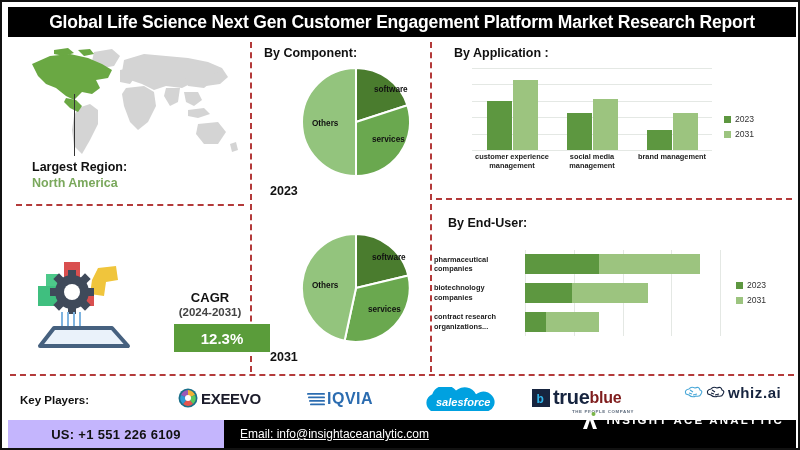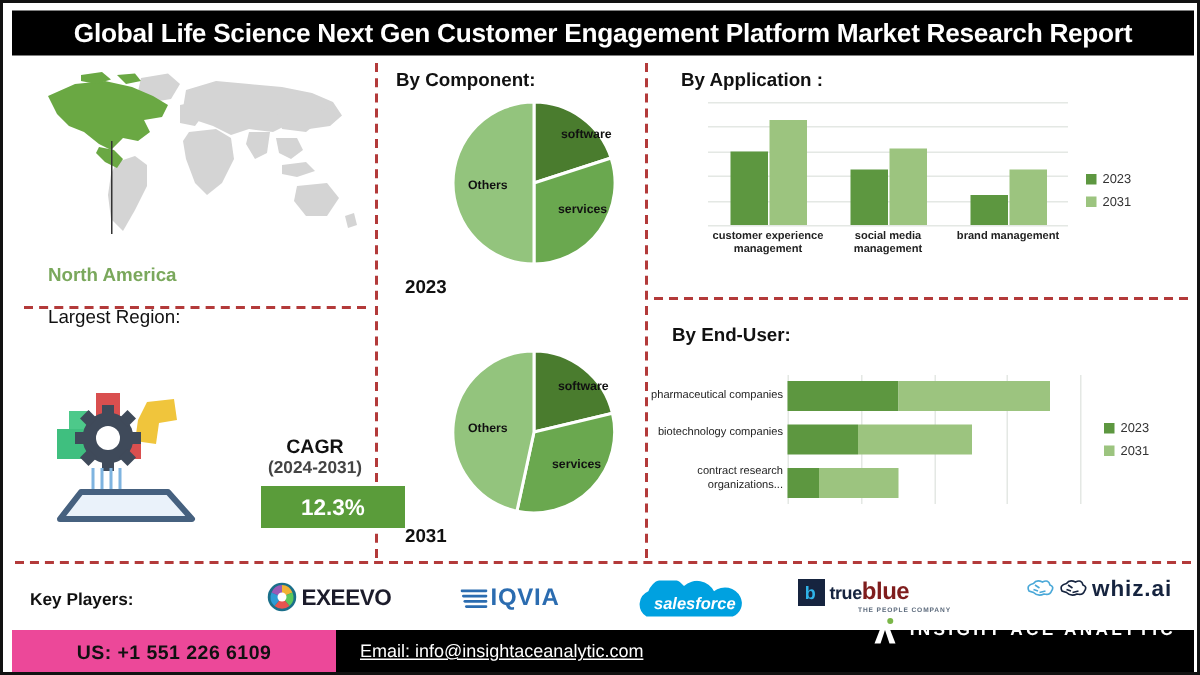--- a/index.html
+++ b/index.html
@@ -39,21 +39,21 @@
   }
   .hdash {
     position: absolute;
     height: 0; border-top: 2px dashed #b33a3a;
   }
 
   
   .map-wrap { position: absolute; left: 14px; top: 42px; width: 228px; height: 120px; }
   .map-wrap svg { width: 100%; height: 100%; }
   .map-leader { position: absolute; left: 72px; top: 92px; width: 1px; height: 62px; background: #333; }
-  .largest-label { position: absolute; left: 30px; top: 158px; font-size: 12.5px; font-weight: normal; color: #111; margin-top: 44px; }
+  .largest-label { position: absolute; left: 30px; top: 158px; font-size: 12.5px; font-weight: bold; color: #111; }
   .largest-value { position: absolute; left: 30px; top: 174px; font-size: 12.5px; font-weight: bold; color: #7aa85c; }
 
   
   .cagr-illus { position: absolute; left: 18px; top: 240px; width: 140px; height: 115px; }
   .cagr-illus svg { width: 100%; height: 100%; }
   .cagr-text { position: absolute; left: 168px; top: 288px; width: 80px; text-align: center; }
   .cagr-text .l1 { font-size: 13px; font-weight: bold; color: #111; }
   .cagr-text .l2 { font-size: 11.5px; font-weight: bold; color: #444; margin-top: 1px; }
   .cagr-badge {
     position: absolute; left: 172px; top: 322px;
@@ -91,31 +91,31 @@
   .legend .sw.y31 { background: #9cc47f; }
 
   
   .hbar-area { position: absolute; left: 523px; top: 248px; width: 195px; height: 86px; }
   .hbar-grid i { position: absolute; top: 0; height: 100%; width: 1px; background: #e4e8e4; }
   .hrows { position: absolute; left: 0; top: 0; width: 100%; height: 100%; display: flex; flex-direction: column; justify-content: space-around; }
   .hrow { height: 20px; display: flex; }
   .hseg.y23 { background: #5d9740; }
   .hseg.y31 { background: #9cc47f; }
   .hcats { position: absolute; left: 432px; top: 248px; width: 88px; height: 86px; display: flex; flex-direction: column; justify-content: space-around; }
-  .hcat { font-size: 7.4px; font-weight: normal; color: #222; text-align: right; line-height: 1.3; }
+  .hcat { font-size: 7.4px; font-weight: bold; color: #222; text-align: left; line-height: 1.3; }
 
   
   .kp-label { position: absolute; left: 18px; top: 392px; font-size: 11.5px; font-weight: bold; color: #111; }
   .logo { position: absolute; display: flex; align-items: center; }
   .logo-txt { font-weight: bold; letter-spacing: -0.3px; }
 
   
   .foot-green {
     position: absolute; left: 6px; top: 418px; width: 216px; height: 28px;
-    background: #ec4899; display: flex; align-items: center; justify-content: center;
+    background: #c4b5fd; display: flex; align-items: center; justify-content: center;
   }
   .foot-green span { color: #111; font-size: 13px; font-weight: bold; letter-spacing: 0.3px; }
   .foot-black {
     position: absolute; left: 222px; top: 418px; width: 572px; height: 28px;
     background: #000000; display: flex; align-items: center;
   }
   .foot-email { color: #ffffff; font-size: 12px; margin-left: 16px; text-decoration: underline; }
   .brand-wrap { position: absolute; right: 14px; top: 396px; height: 44px; display: flex; align-items: center; gap: 8px; }
   .brand-name { color: #ffffff; font-size: 11.5px; font-weight: bold; letter-spacing: 2.2px; }
 </style>
@@ -364,21 +364,21 @@
       <text x="30" y="19" font-family="Liberation Sans, sans-serif" font-size="11" font-style="italic" font-weight="bold" fill="#ffffff">salesforce</text>
     </svg>
   </div>
 
   <div class="logo" style="left:530px; top:384px; flex-direction:column; align-items:flex-start;">
     <div style="display:flex; align-items:center;">
       <svg width="18" height="18" viewBox="0 0 18 18" style="margin-right:3px">
         <rect x="0" y="0" width="18" height="18" fill="#16243f"></rect>
         <text x="4.5" y="13.5" font-family="Liberation Sans, sans-serif" font-size="12" font-weight="bold" fill="#2fb3e8">b</text>
       </svg>
-      <span class="logo-txt" style="font-size:12px; color:#16243f;">true</span>
+      <span class="logo-txt" style="font-size:20px; color:#16243f;">true</span>
         <span class="logo-txt" style="font-size:16px; color:#7f1d1d;">blue</span>
     </div>
     <span style="font-size:4.4px; font-weight:bold; color:#5c6a7c; letter-spacing:0.6px; margin-left:40px;">THE PEOPLE COMPANY</span>
   </div>
 
   <div class="logo" style="left:680px; top:382px; flex-direction:row; align-items:center;">
     <svg width="46" height="14" viewBox="0 0 46 14">
       <g fill="none" stroke="#4aa8d8" stroke-width="1.1">
         <path d="M4 8 q-2-4 3-5 q2-3 6-1 q4-2 5 2 q3 1 1 4 q-1 3-5 2 q-4 2-7-1 Z"></path>
         <path d="M8 4 l3 2 M11 9 l4-1 M7 7 l3 1"></path>

